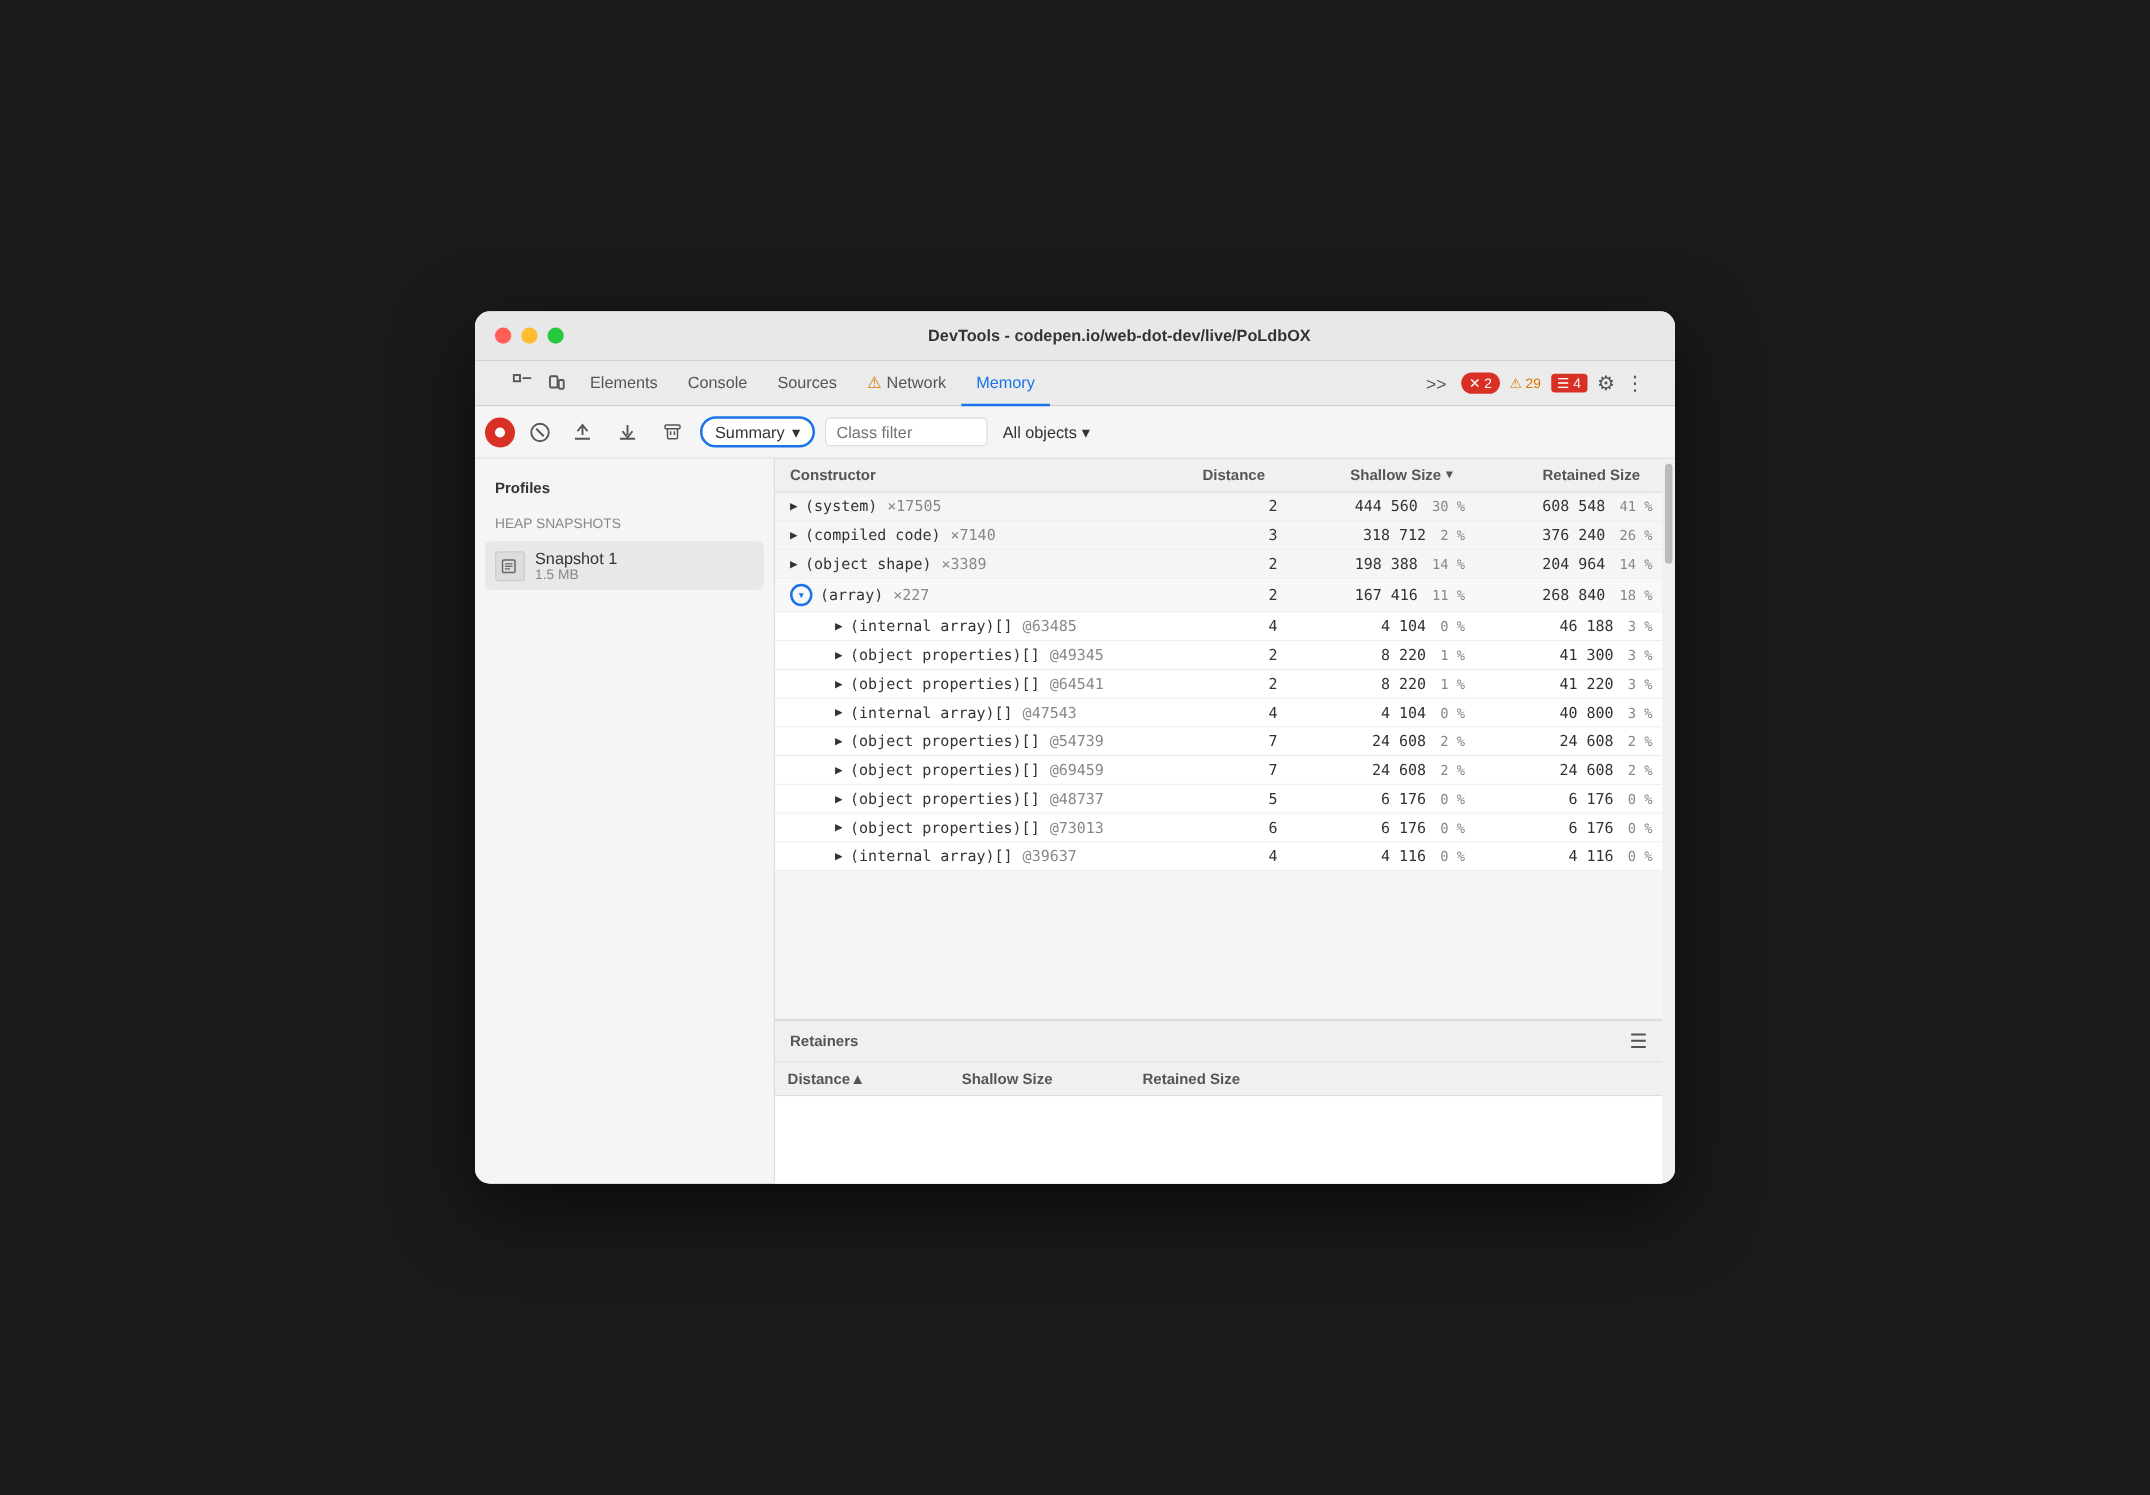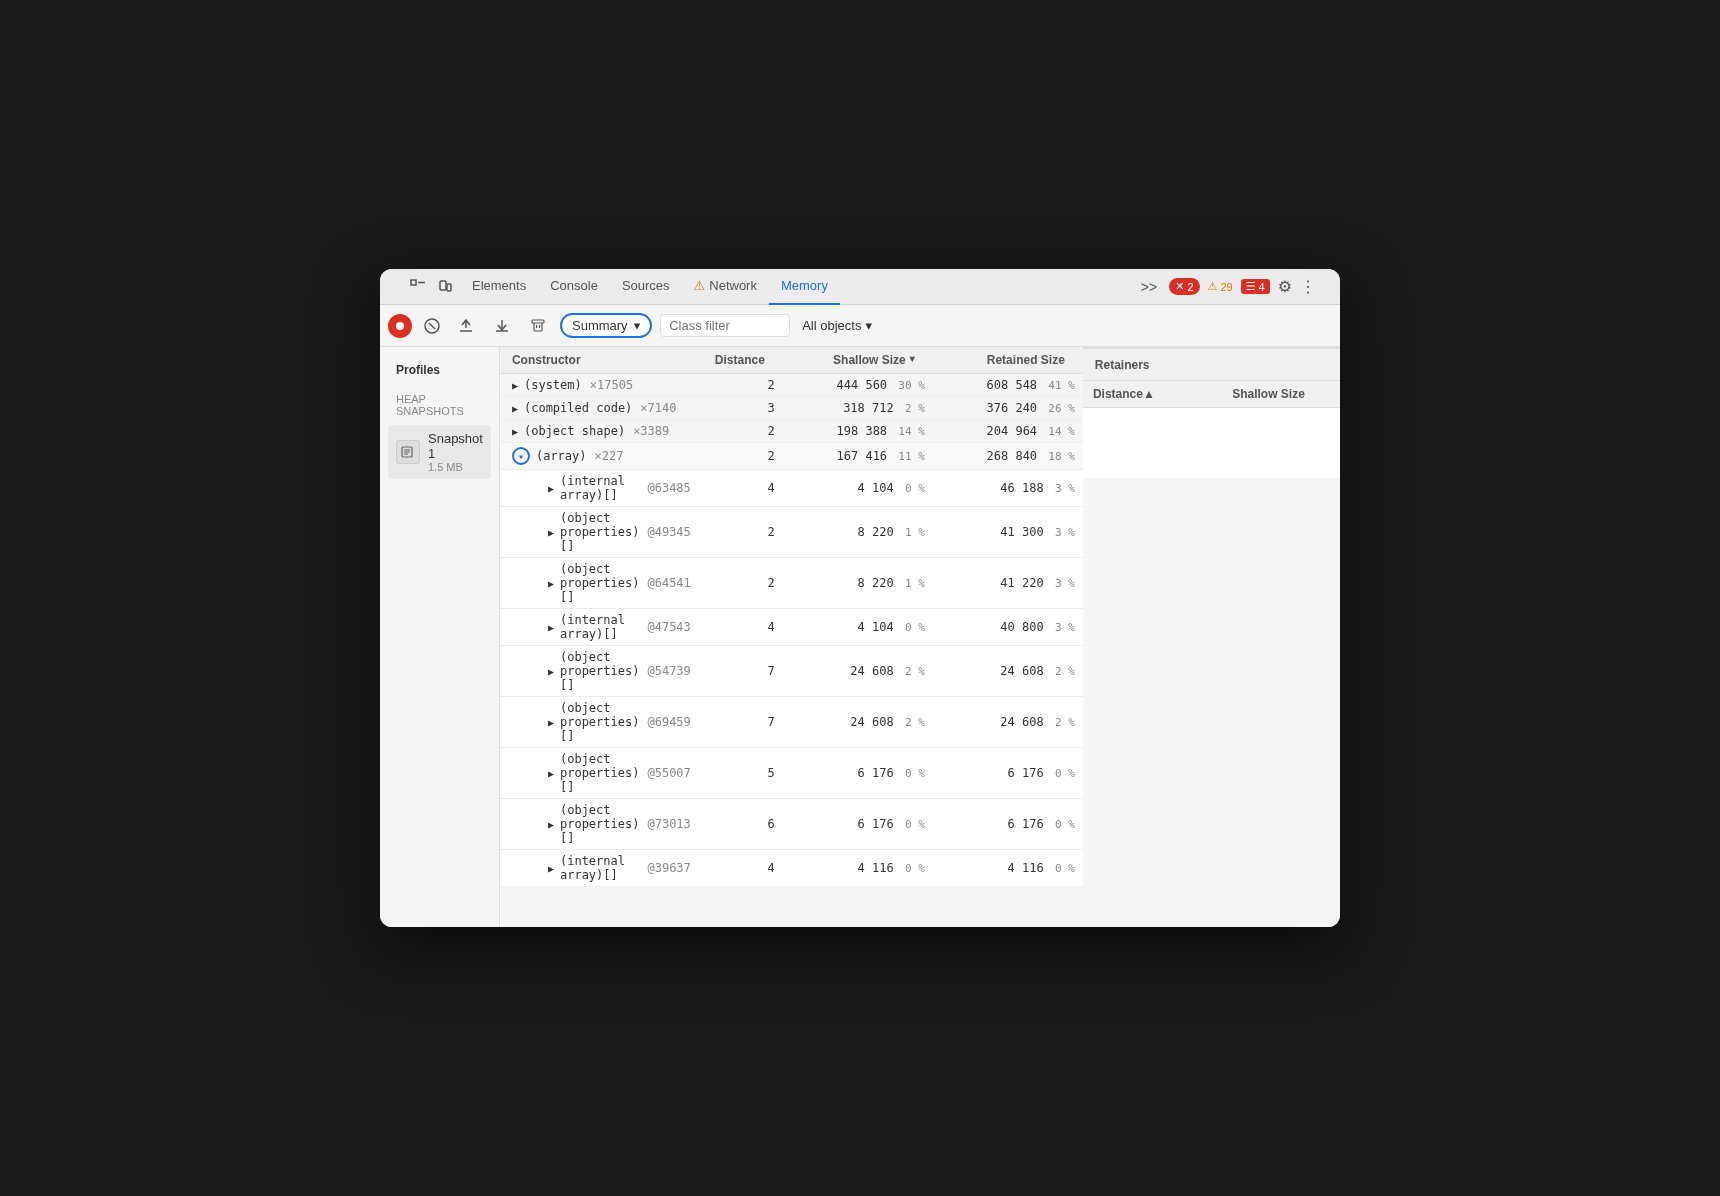--- a/index.html
+++ b/index.html
@@ -217,20 +217,21 @@
       font-size: 12px;
       color: #666;
       border: 1px solid #ccc;
     }
     .snapshot-info { flex: 1; }
     .snapshot-name { font-size: 13px; font-weight: 500; color: #333; }
     .snapshot-size { font-size: 11px; color: #888; }
     .data-panel {
       flex: 1;
       display: flex;
+      flex-direction: column;
     }
     .heap-table {
       flex: 1;
       overflow: hidden;
     }
     .table-header {
       display: flex;
       background: #f0f0f0;
       border-bottom: 1px solid #ddd;
       font-size: 12px;
@@ -341,20 +342,28 @@
     .warning-triangle { color: #e37400; }
     .three-dot { font-size: 16px; color: #555; cursor: pointer; }
     .gear-icon { font-size: 16px; color: #555; cursor: pointer; }
     .more-tabs { font-size: 14px; color: #555; cursor: pointer; padding: 0 4px; }
   </style>
 </head>
 <body>
 
 <div class="window">
 
+  <div class="title-bar">
+    <div class="traffic-lights">
+      <div class="traffic-light red"></div>
+      <div class="traffic-light yellow"></div>
+      <div class="traffic-light green"></div>
+    </div>
+    <div class="title-text">DevTools - codepen.io/web-dot-dev/live/PoLdbOX</div>
+  </div>
 
   <div class="tab-bar">
     <div class="toolbar-icon">
       <svg width="16" height="16" viewBox="0 0 16 16" fill="none">
           <rect x="1" y="1" width="5" height="5" stroke="#555" stroke-width="1.5"></rect>
           <line x1="8" y1="3.5" x2="15" y2="3.5" stroke="#555" stroke-width="1.5"></line>
         </svg>
     </div>
     <div class="toolbar-icon">
       <svg width="16" height="16" viewBox="0 0 16 16" fill="none">
@@ -573,21 +582,21 @@
       <span class="constructor-count">@69459</span>
     </div>
     <div class="row-distance">7</div>
     <div class="row-shallow">24 608 <span class="pct">2 %</span></div>
     <div class="row-retained">24 608 <span class="pct">2 %</span></div>
   </div>
             <div class="table-row child-row">
     <div class="row-constructor" style="padding-left: 32px;">
       <span class="expand-arrow ">▶</span>
       <span class="constructor-name">(object properties)[]</span>
-      <span class="constructor-count">@55007</span>
+      <span class="constructor-count">@48737</span>
     </div>
     <div class="row-distance">5</div>
     <div class="row-shallow">6 176 <span class="pct">0 %</span></div>
     <div class="row-retained">6 176 <span class="pct">0 %</span></div>
   </div>
             <div class="table-row child-row">
     <div class="row-constructor" style="padding-left: 32px;">
       <span class="expand-arrow ">▶</span>
       <span class="constructor-name">(object properties)[]</span>
       <span class="constructor-count">@73013</span>

